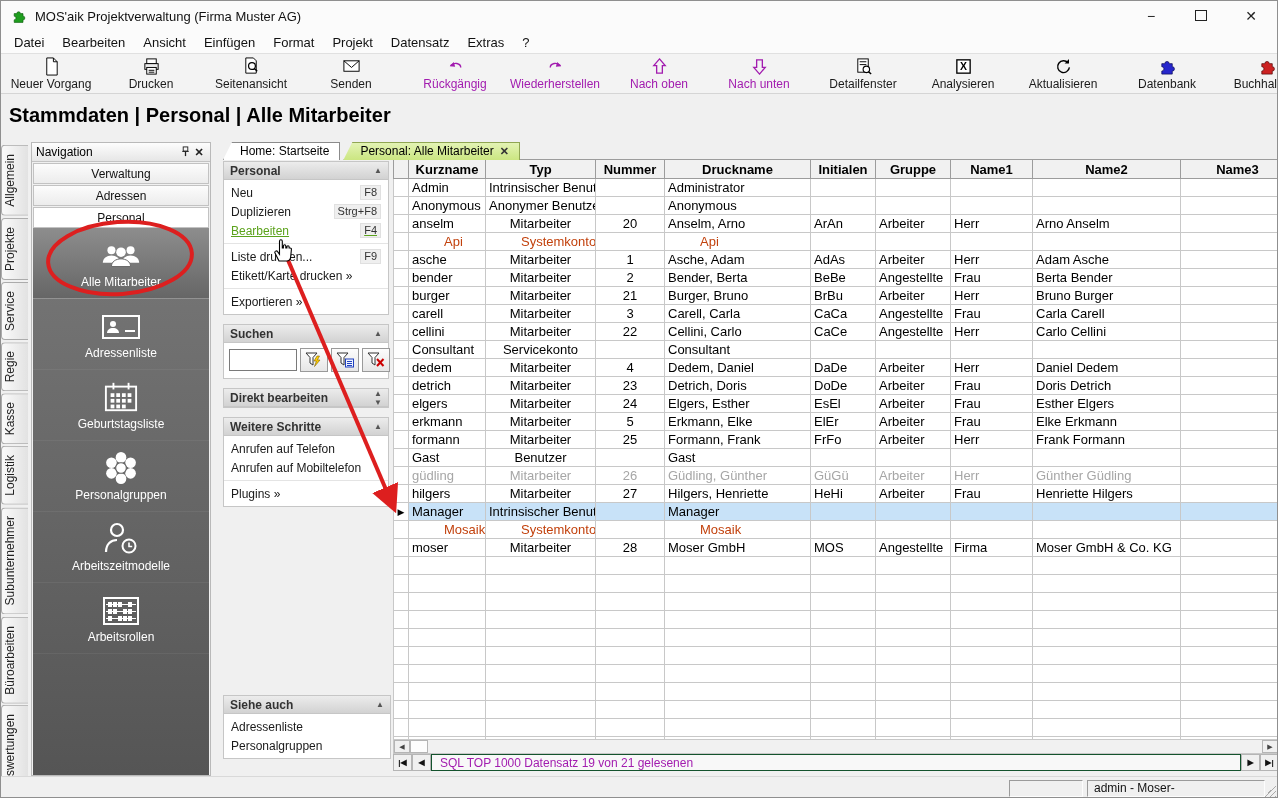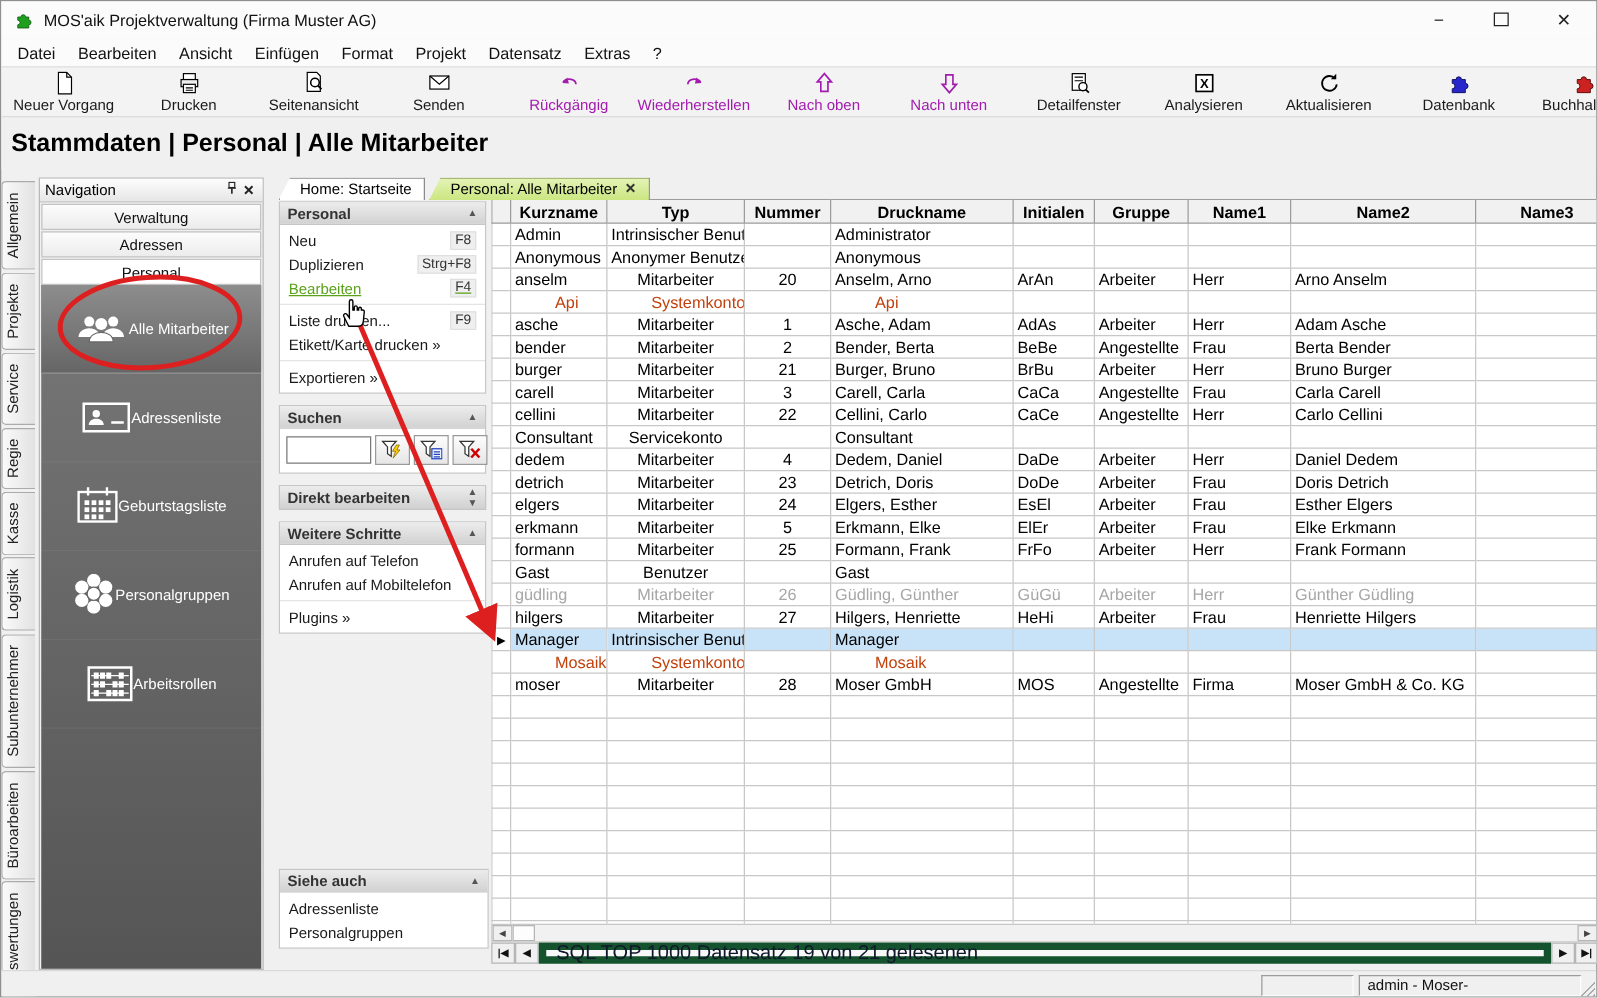--- a/index.html
+++ b/index.html
@@ -28,21 +28,21 @@
   .side-strip{position:absolute;left:0;top:143px;width:30px;height:632px;display:flex;flex-direction:column;}
   .v-tab{writing-mode:vertical-rl;transform:rotate(180deg);font-size:12px;color:#222;background:linear-gradient(90deg,#e2e2e2,#fafafa);border:1px solid #ababab;border-left:none;border-radius:0 4px 4px 0;margin:1px 3px 1px 0;padding:8px 1px;text-align:center;white-space:nowrap;}
   
   .nav-panel{position:absolute;left:30px;top:141px;width:180px;height:634px;background:#f0f0f0;border:1px solid #b9b9b9;box-sizing:border-box;display:flex;flex-direction:column;}
   .nav-header{height:18px;background:linear-gradient(#fdfdfd,#e6e6e6);border-bottom:1px solid #c3c3c3;display:flex;align-items:center;font-size:12px;padding:0 4px;}
   .nav-header .spacer{flex:1;}
   .nav-hicon{width:14px;text-align:center;font-size:11px;color:#222;font-weight:bold;}
   .nav-btn{height:19px;margin:1px 1px 0 1px;background:linear-gradient(#fcfcfc,#ececec);border:1px solid #c2c2c2;font-size:12px;display:flex;align-items:center;justify-content:center;color:#111;}
   .nav-btn.active{background:#fff;}
   .nav-dark{flex:1;background:linear-gradient(#777,#555);margin:0 1px;overflow:hidden;display:flex;flex-direction:column;}
-  .nav-item{height:70px;display:flex;flex-direction:row;align-items:center;justify-content:center;color:#fff;font-size:12px;border-bottom:1px solid rgba(255,255,255,0.06);}
+  .nav-item{height:70px;display:flex;flex-direction:column;align-items:center;justify-content:center;color:#fff;font-size:12px;border-bottom:1px solid rgba(255,255,255,0.06);}
   .nav-item .nicon{height:34px;display:flex;align-items:flex-end;margin-bottom:4px;}
   .nav-item.selected{background:linear-gradient(#8d8d8d,#666);}
   .nav-bottom{margin-top:auto;}
   
   .tabs-bar{position:absolute;left:222px;top:141px;height:17px;display:flex;z-index:5;}
   .tab{position:relative;height:17px;line-height:17px;font-size:12px;padding:0 10px 0 16px;margin-right:3px;background:#fff;border:1px solid #8b8b8b;border-bottom:none;clip-path:polygon(9px 0,100% 0,100% 100%,0 100%);display:flex;align-items:center;gap:6px;}
   .tab.active{background:linear-gradient(#e3f3b4,#cbe681);border-color:#90a653;font-weight:normal;}
   .tab-close{font-size:11px;font-weight:bold;color:#333;}
   
   .task-panel{position:absolute;left:222px;top:160px;width:166px;height:615px;background:#f0f0f0;}
@@ -72,21 +72,21 @@
   .grid tr.selected td{background:#c8e2f8;}
   .grid td.marker{background:#fff;text-align:center;font-size:9px;padding:0;color:#000;}
   .grid tr.selected td.marker{background:#fff;}
   
   .hscroll{position:absolute;left:392px;top:738px;width:886px;height:15px;background:#f1f1f1;border:1px solid #c8c8c8;box-sizing:border-box;display:flex;}
   .sc-btn{width:16px;height:100%;background:#f0f0f0;border:1px solid #b5b5b5;box-sizing:border-box;font-size:7px;display:flex;align-items:center;justify-content:center;color:#444;}
   .sc-thumb{width:18px;height:100%;background:#fdfdfd;border:1px solid #b5b5b5;box-sizing:border-box;}
   .sc-fill{flex:1;}
   .recnav{position:absolute;left:392px;top:753px;width:886px;height:17px;display:flex;background:#f0f0f0;}
   .rn-btn{width:19px;height:100%;background:#f0f0f0;border:1px solid #b5b5b5;box-sizing:border-box;font-size:8px;display:flex;align-items:center;justify-content:center;color:#111;font-weight:bold;}
-  .rn-text{flex:1;background:#f8f8f8;border:6px solid #14532d;box-sizing:border-box;font-size:16px;display:flex;align-items:center;padding-left:8px;color:#0f172a;}
+  .rn-text{flex:1;background:#f8f8f8;border:1px solid #14532d;box-sizing:border-box;font-size:12px;display:flex;align-items:center;padding-left:8px;color:#a21caf;}
   
   .statusbar{position:absolute;left:0;top:775px;width:100%;height:23px;background:#f0f0f0;border-top:1px solid #d9d9d9;}
   .sb-cell{position:absolute;top:3px;height:17px;background:#f0f0f0;border:1px solid;border-color:#9b9b9b #fdfdfd #fdfdfd #9b9b9b;box-sizing:border-box;font-size:12px;line-height:15px;padding:0 6px;color:#111;}
   .sb-empty{left:1008px;width:74px;}
   .sb-db{left:1086px;width:178px;}
   .sb-grip{position:absolute;right:1px;bottom:1px;width:14px;height:14px;background:
     linear-gradient(135deg,transparent 50%,#aaa 50%,#aaa 56%,transparent 56%,transparent 68%,#aaa 68%,#aaa 74%,transparent 74%,transparent 86%,#aaa 86%,#aaa 92%,transparent 92%);}
   
   .overlay{position:absolute;left:0;top:0;width:1278px;height:798px;pointer-events:none;z-index:50;}
 </style>
@@ -343,20 +343,31 @@
                 <circle cx="7" cy="20" r="5"></circle>
                 <circle cx="7" cy="10" r="5"></circle>
                 <circle cx="16" cy="15" r="5" stroke="#666" stroke-width="1"></circle>
               </g>
             </svg>
           </span>
           <span>Personalgruppen</span>
         </div>
         <div class="nav-item">
           <span class="nicon">
+            <svg width="36" height="34" viewBox="0 0 36 34">
+              <circle cx="14" cy="9" r="6" fill="none" stroke="#fff" stroke-width="2.2"></circle>
+              <path d="M3 31c0-8 5-12 11-12" fill="none" stroke="#fff" stroke-width="2.2"></path>
+              <circle cx="26" cy="25" r="6.5" fill="none" stroke="#fff" stroke-width="2"></circle>
+              <path d="M26 21.5v4h3.2" fill="none" stroke="#fff" stroke-width="1.6"></path>
+            </svg>
+          </span>
+          <span>Arbeitszeitmodelle</span>
+        </div>
+        <div class="nav-item">
+          <span class="nicon">
             <svg width="38" height="30" viewBox="0 0 38 30">
               <rect x="2" y="2" width="34" height="26" fill="none" stroke="#fff" stroke-width="2"></rect>
               <g fill="#fff" stroke="none">
                 <line x1="4" y1="8.5" x2="34" y2="8.5" stroke="#fff"></line>
                 <rect x="6" y="6" width="4" height="5"></rect>
                 <rect x="11" y="6" width="4" height="5"></rect>
                 <rect x="16" y="6" width="4" height="5"></rect>
                 <rect x="26" y="6" width="4" height="5"></rect>
                 <line x1="4" y1="15.5" x2="34" y2="15.5" stroke="#fff"></line>
                 <rect x="6" y="13" width="4" height="5"></rect>

